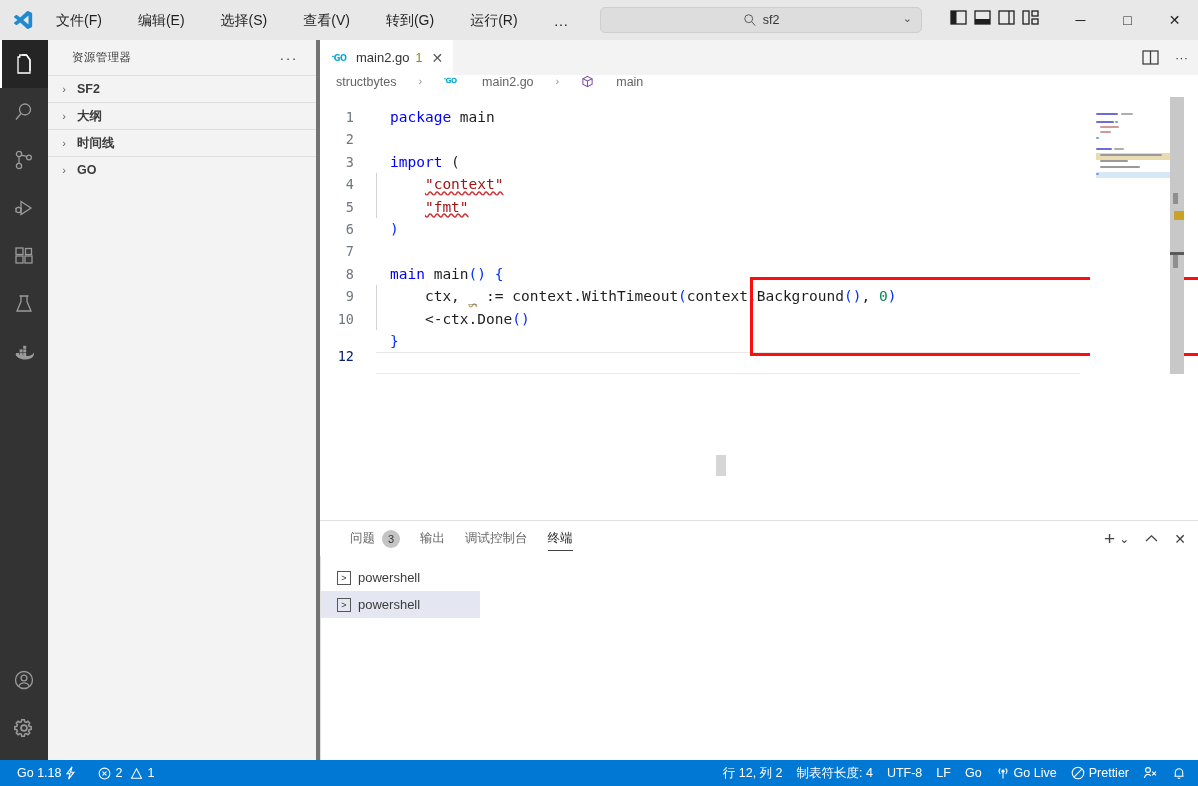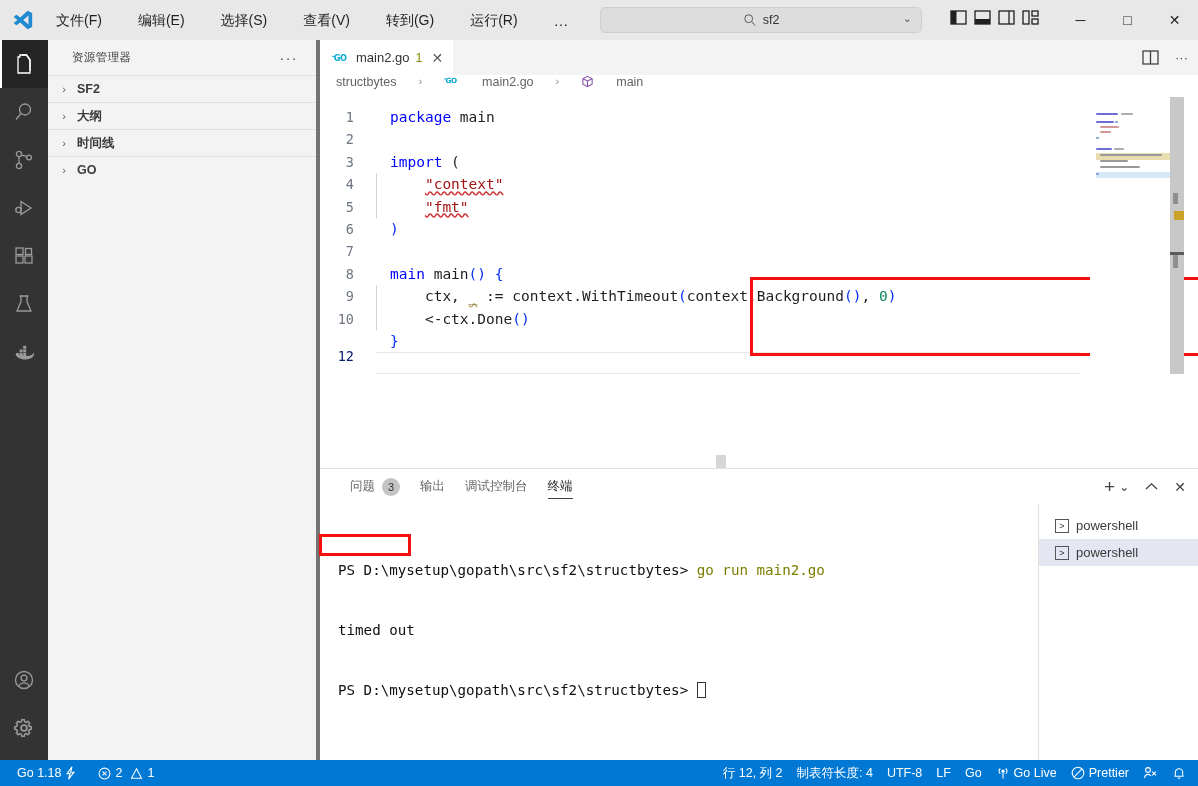--- a/index.html
+++ b/index.html
@@ -477,26 +477,20 @@
             <span style="font-size:13px;">
               <svg width="13" height="9" viewBox="0 0 13 9">
                   <path d="M1 7 6.5 1.8 12 7" fill="none" stroke="#424242" stroke-width="1.3"></path>
                 </svg>
             </span>
             <span style="font-size:14px;">✕</span>
           </div>
         </div>
 
         <div class="panel-body">
-          <div class="term-out">
-            <div><span>PS D:\mysetup\gopath\src\sf2\structbytes&gt; </span><span class="t-cmd">go run main2.go</span></div>
-            <div><span>timed out</span></div>
-            <div><span>PS D:\mysetup\gopath\src\sf2\structbytes&gt; </span><span class="t-cursor"></span></div>
-            <div class="annot" style="left:-1px; top:30px; width:92px; height:22px;"></div>
-          </div>
 
           <div class="term-list">
             <div class="tl-item">
               <span class="tl-box">&gt;</span>
               <span>powershell</span>
             </div>
             <div class="tl-item sel">
               <span class="tl-box">&gt;</span>
               <span>powershell</span>
             </div>

